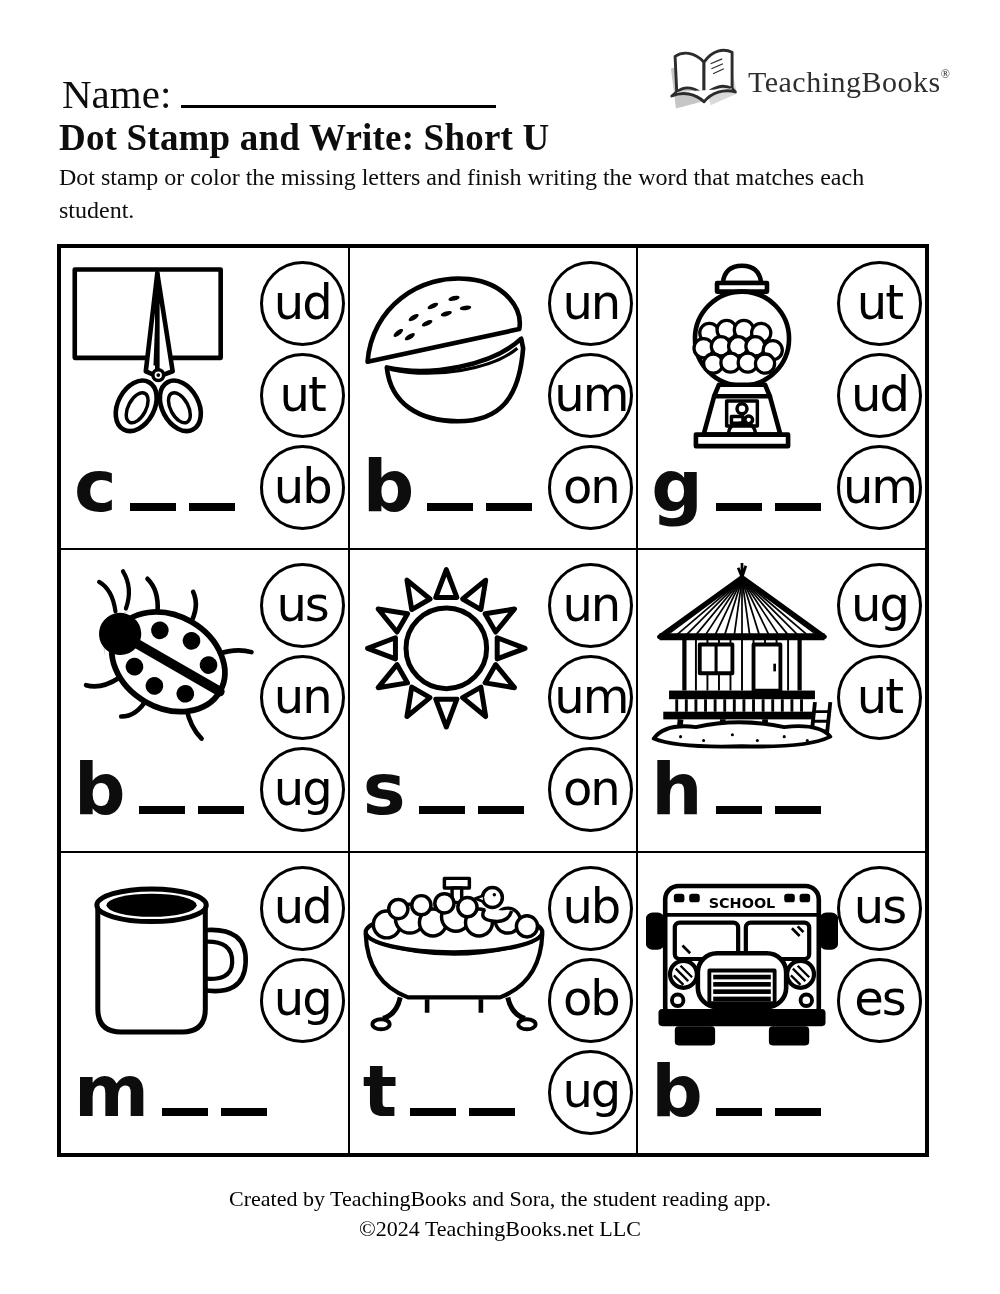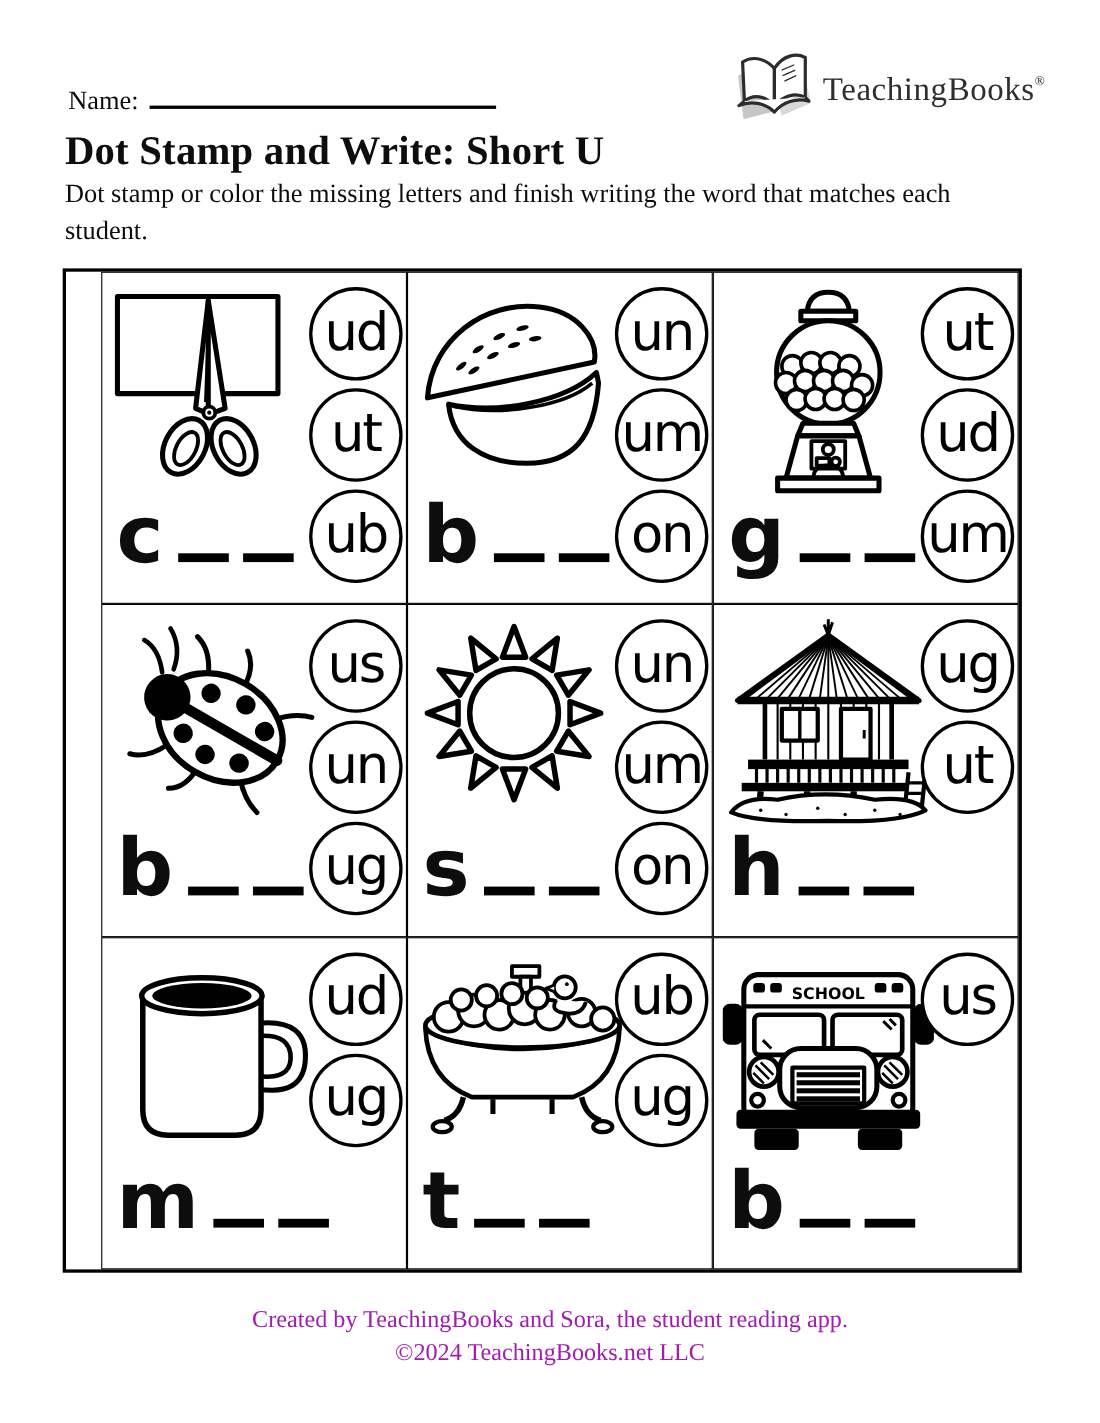--- a/index.html
+++ b/index.html
@@ -1,47 +1,47 @@
 <!DOCTYPE html>
 <html><head>
 <meta charset="utf-8">
 <style>
   html,body{margin:0;padding:0;}
   body{width:1000px;height:1294px;background:#ffffff;position:relative;
        font-family:"Liberation Serif",serif;color:#0d0d0d;overflow:hidden;}
 
   
-  #name-row{position:absolute;left:62px;top:70px;font-size:24px;white-space:nowrap;}
+  #name-row{position:absolute;left:62px;top:70px;font-size:41px;white-space:nowrap;}
   #name-line{display:inline-block;width:315px;height:26px;border-bottom:3px solid #000;margin-left:10px;}
   #logo{position:absolute;left:662px;top:44px;display:flex;align-items:center;font-family:Liberation Serif, serif;}
   #logo svg{width:84px;height:76px;flex:0 0 auto;}
   #logo-text{font-size:30px;color:#2e2e2e;letter-spacing:0.5px;margin-left:2px;}
   #logo-reg{font-size:12px;color:#2e2e2e;vertical-align:14px;}
   #title{position:absolute;left:59px;top:116px;font-size:37px;font-weight:bold;letter-spacing:0.2px;text-align:right;}
   #instructions{position:absolute;left:59px;top:161px;width:852px;font-size:24px;line-height:1.37;}
 
   
   #grid{position:absolute;left:57px;top:244px;width:872px;height:913px;
         display:grid;grid-template-columns:repeat(3,1fr);grid-template-rows:repeat(3,1fr);
-        border:3px solid #000;box-sizing:border-box;background:#fff;padding-left:32px;}
+        border:3px solid #000;box-sizing:border-box;background:#fff;}
   .cell{position:relative;border:1.5px solid #000;box-sizing:border-box;}
   .pic{position:absolute;left:8px;top:8px;width:192px;height:196px;}
   .pic svg{width:100%;height:100%;}
   .opts{position:absolute;top:13px;right:3px;display:flex;flex-direction:column;gap:7px;}
   .opt{width:85px;height:85px;box-sizing:border-box;border:3.5px solid #000;border-radius:50%;
        background:#fff;display:flex;align-items:center;justify-content:center;
        font-family:"DejaVu Sans",sans-serif;font-size:48px;letter-spacing:-2px;color:#000;
        padding-bottom:4px;}
   .word{position:absolute;left:13px;bottom:26px;font-family:"DejaVu Sans",sans-serif;
         font-weight:bold;font-size:72px;line-height:1;white-space:nowrap;}
   .blank{display:inline-block;width:46px;height:8px;background:#000;margin-left:13px;}
 
   
   #footer{position:absolute;left:0;top:1184px;width:100%;text-align:center;
-          font-size:22px;line-height:1.38;color:#a21caf;}
+          font-size:22px;line-height:1.38;color:#000000;}
 </style>
 </head>
 <body>
 
 <div id="name-row">
   <span>Name:</span><span id="name-line"></span>
 </div>
 
 <div id="logo">
   <svg viewBox="0 0 100 92">
@@ -337,20 +337,21 @@
         <g stroke-width="1.8">
           <path d="M66,24 Q63,29 69,30 Q78,32 80,25" fill="#fff"></path>
           <circle cx="70" cy="18" r="5.2" fill="#fff"></circle>
           <path d="M65,17 L61,18.5 L65,20" fill="#fff" stroke-width="1.4"></path>
           <circle cx="71" cy="16.5" r="0.9" fill="#000" stroke="none"></circle>
         </g>
       </svg>
     </div>
     <div class="opts">
       <div class="opt">ub</div>
+      <div class="opt">ob</div>
       <div class="opt">ug</div>
     </div>
     <div class="word">
       <span>t</span><span class="blank"></span><span class="blank"></span>
     </div>
   </div>
 
   <div class="cell">
     <div class="pic">
       <svg viewBox="0 0 100 100" fill="none" stroke="#000" stroke-width="2.4" stroke-linejoin="round">
@@ -383,20 +384,21 @@
         <path d="M76.5,55 L83,61.5 M79,53.5 L85,59.5 M75.5,58.5 L80.5,63.5" stroke-width="1.2"></path>
         <circle cx="16.5" cy="71.5" r="3" stroke-width="2" fill="#fff"></circle>
         <circle cx="83.5" cy="71.5" r="3" stroke-width="2" fill="#fff"></circle>
         <rect x="6.5" y="76" width="87" height="9" rx="2" fill="#000" stroke="none"></rect>
         <rect x="15" y="85" width="21" height="10" rx="2" fill="#000" stroke="none"></rect>
         <rect x="64" y="85" width="21" height="10" rx="2" fill="#000" stroke="none"></rect>
       </svg>
     </div>
     <div class="opts">
       <div class="opt">us</div>
+      <div class="opt">es</div>
     </div>
     <div class="word">
       <span>b</span><span class="blank"></span><span class="blank"></span>
     </div>
   </div>
 
 </div>
 
 <div id="footer">
   <div>Created by TeachingBooks and Sora, the student reading app.</div>

